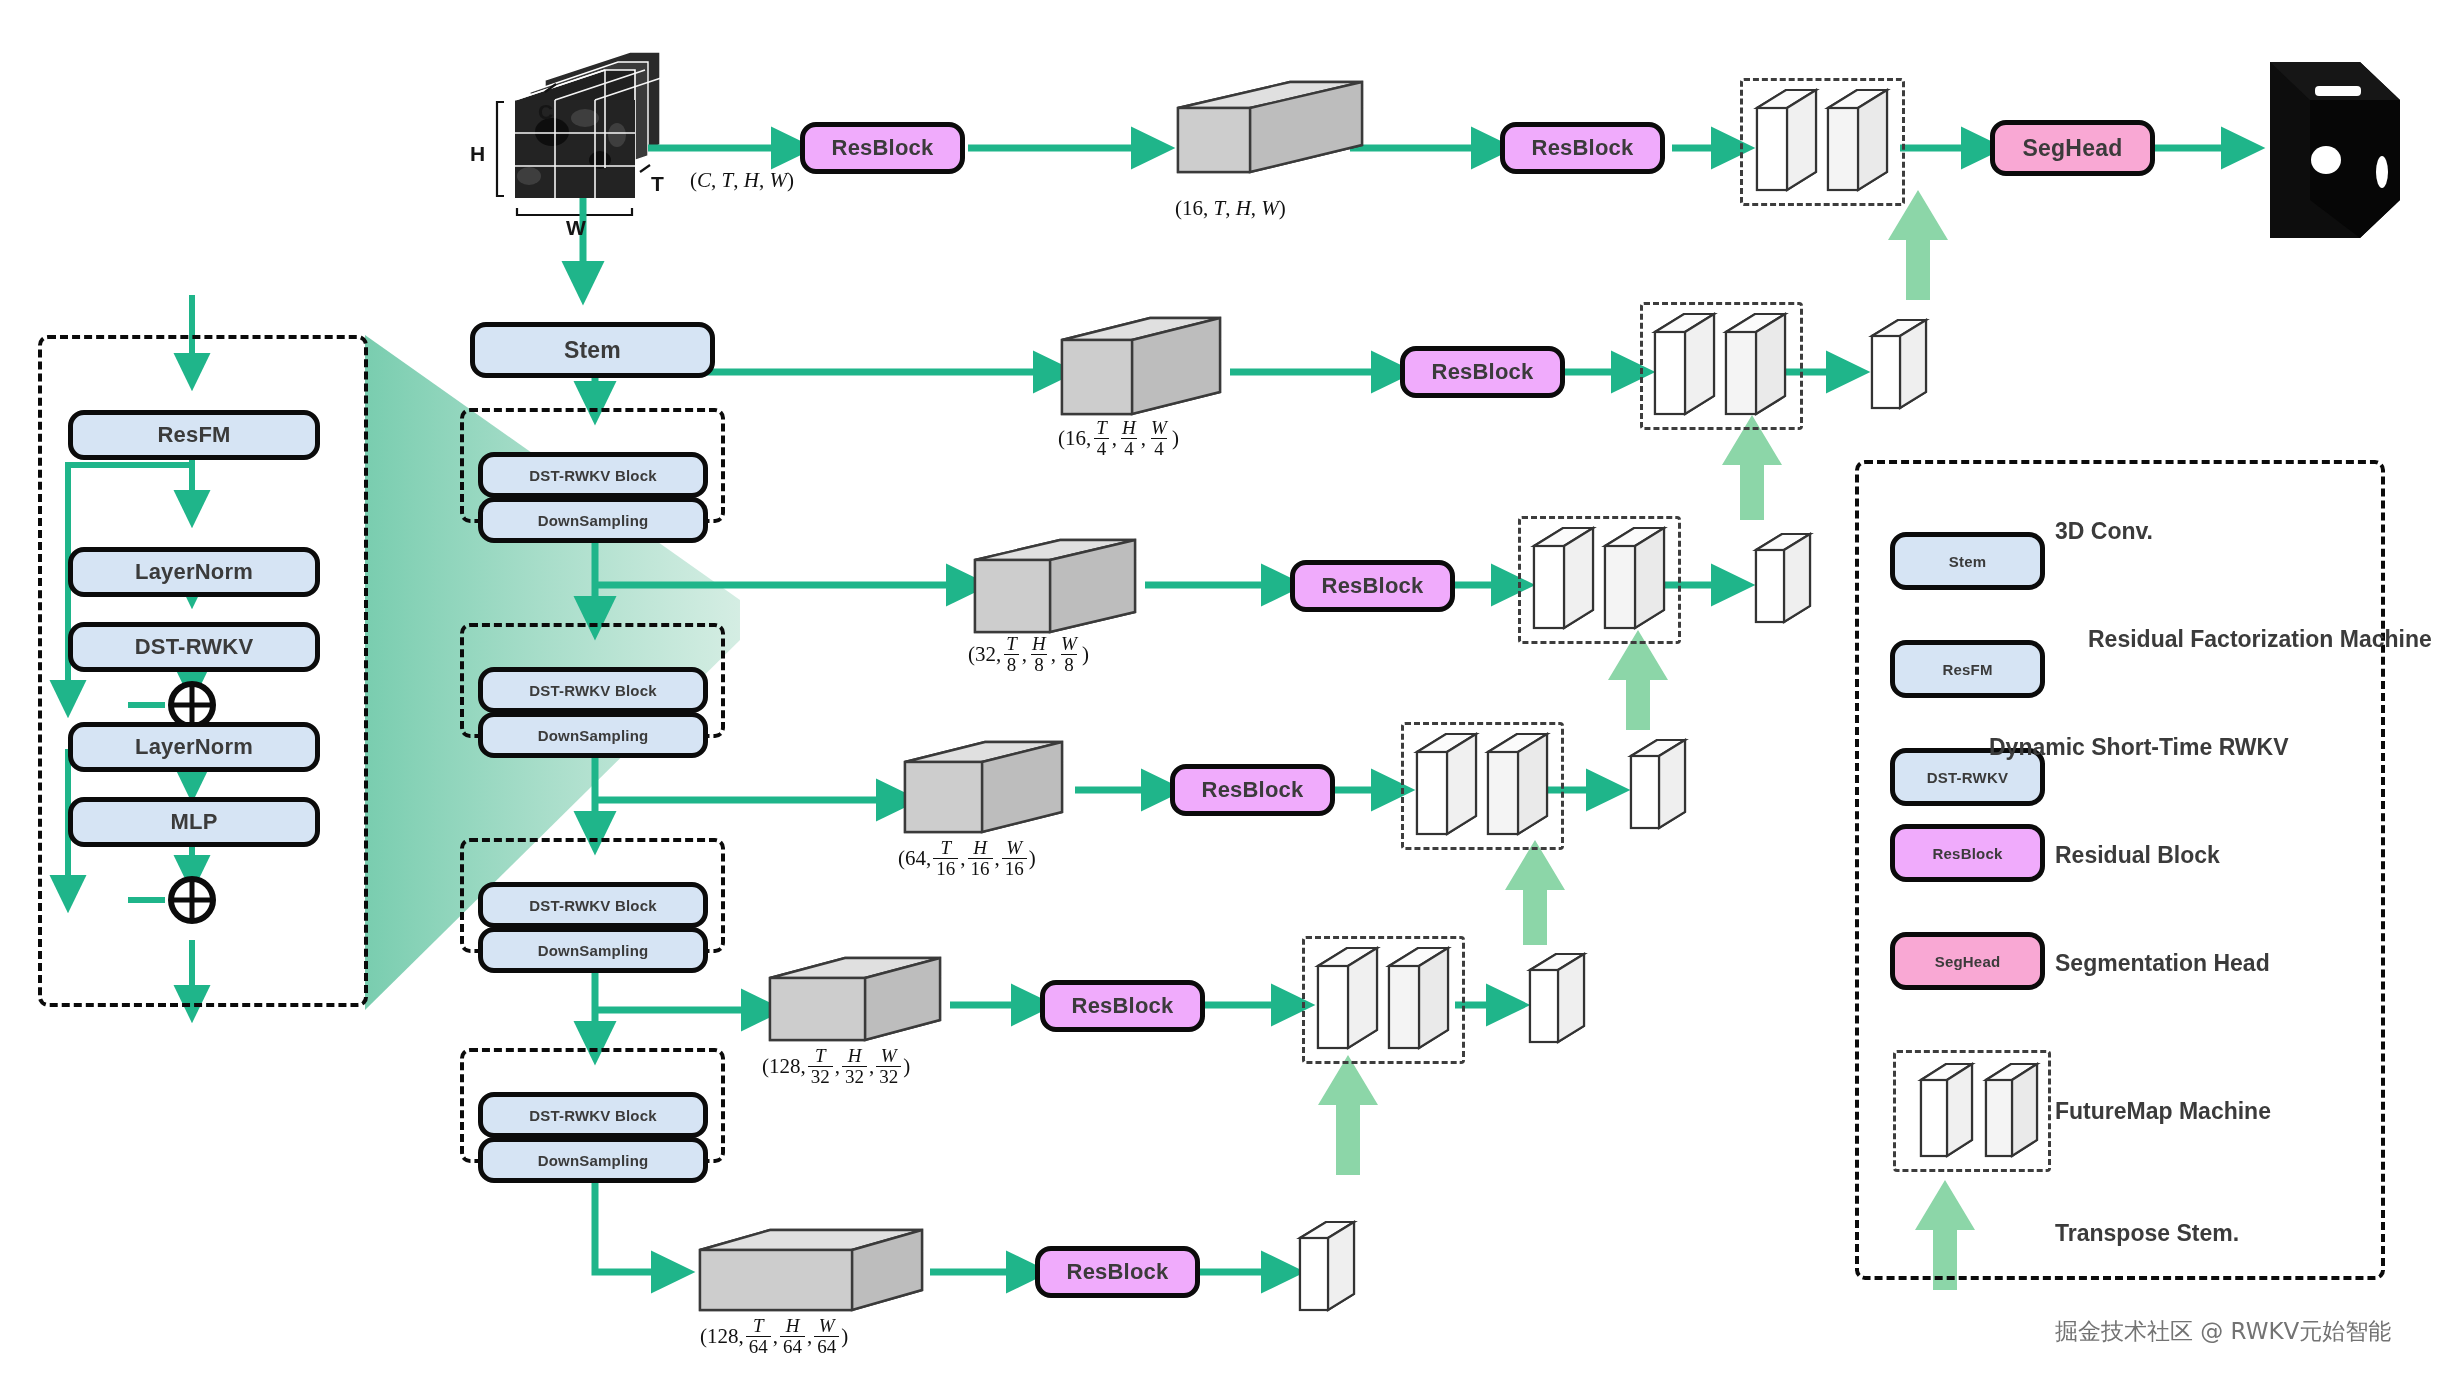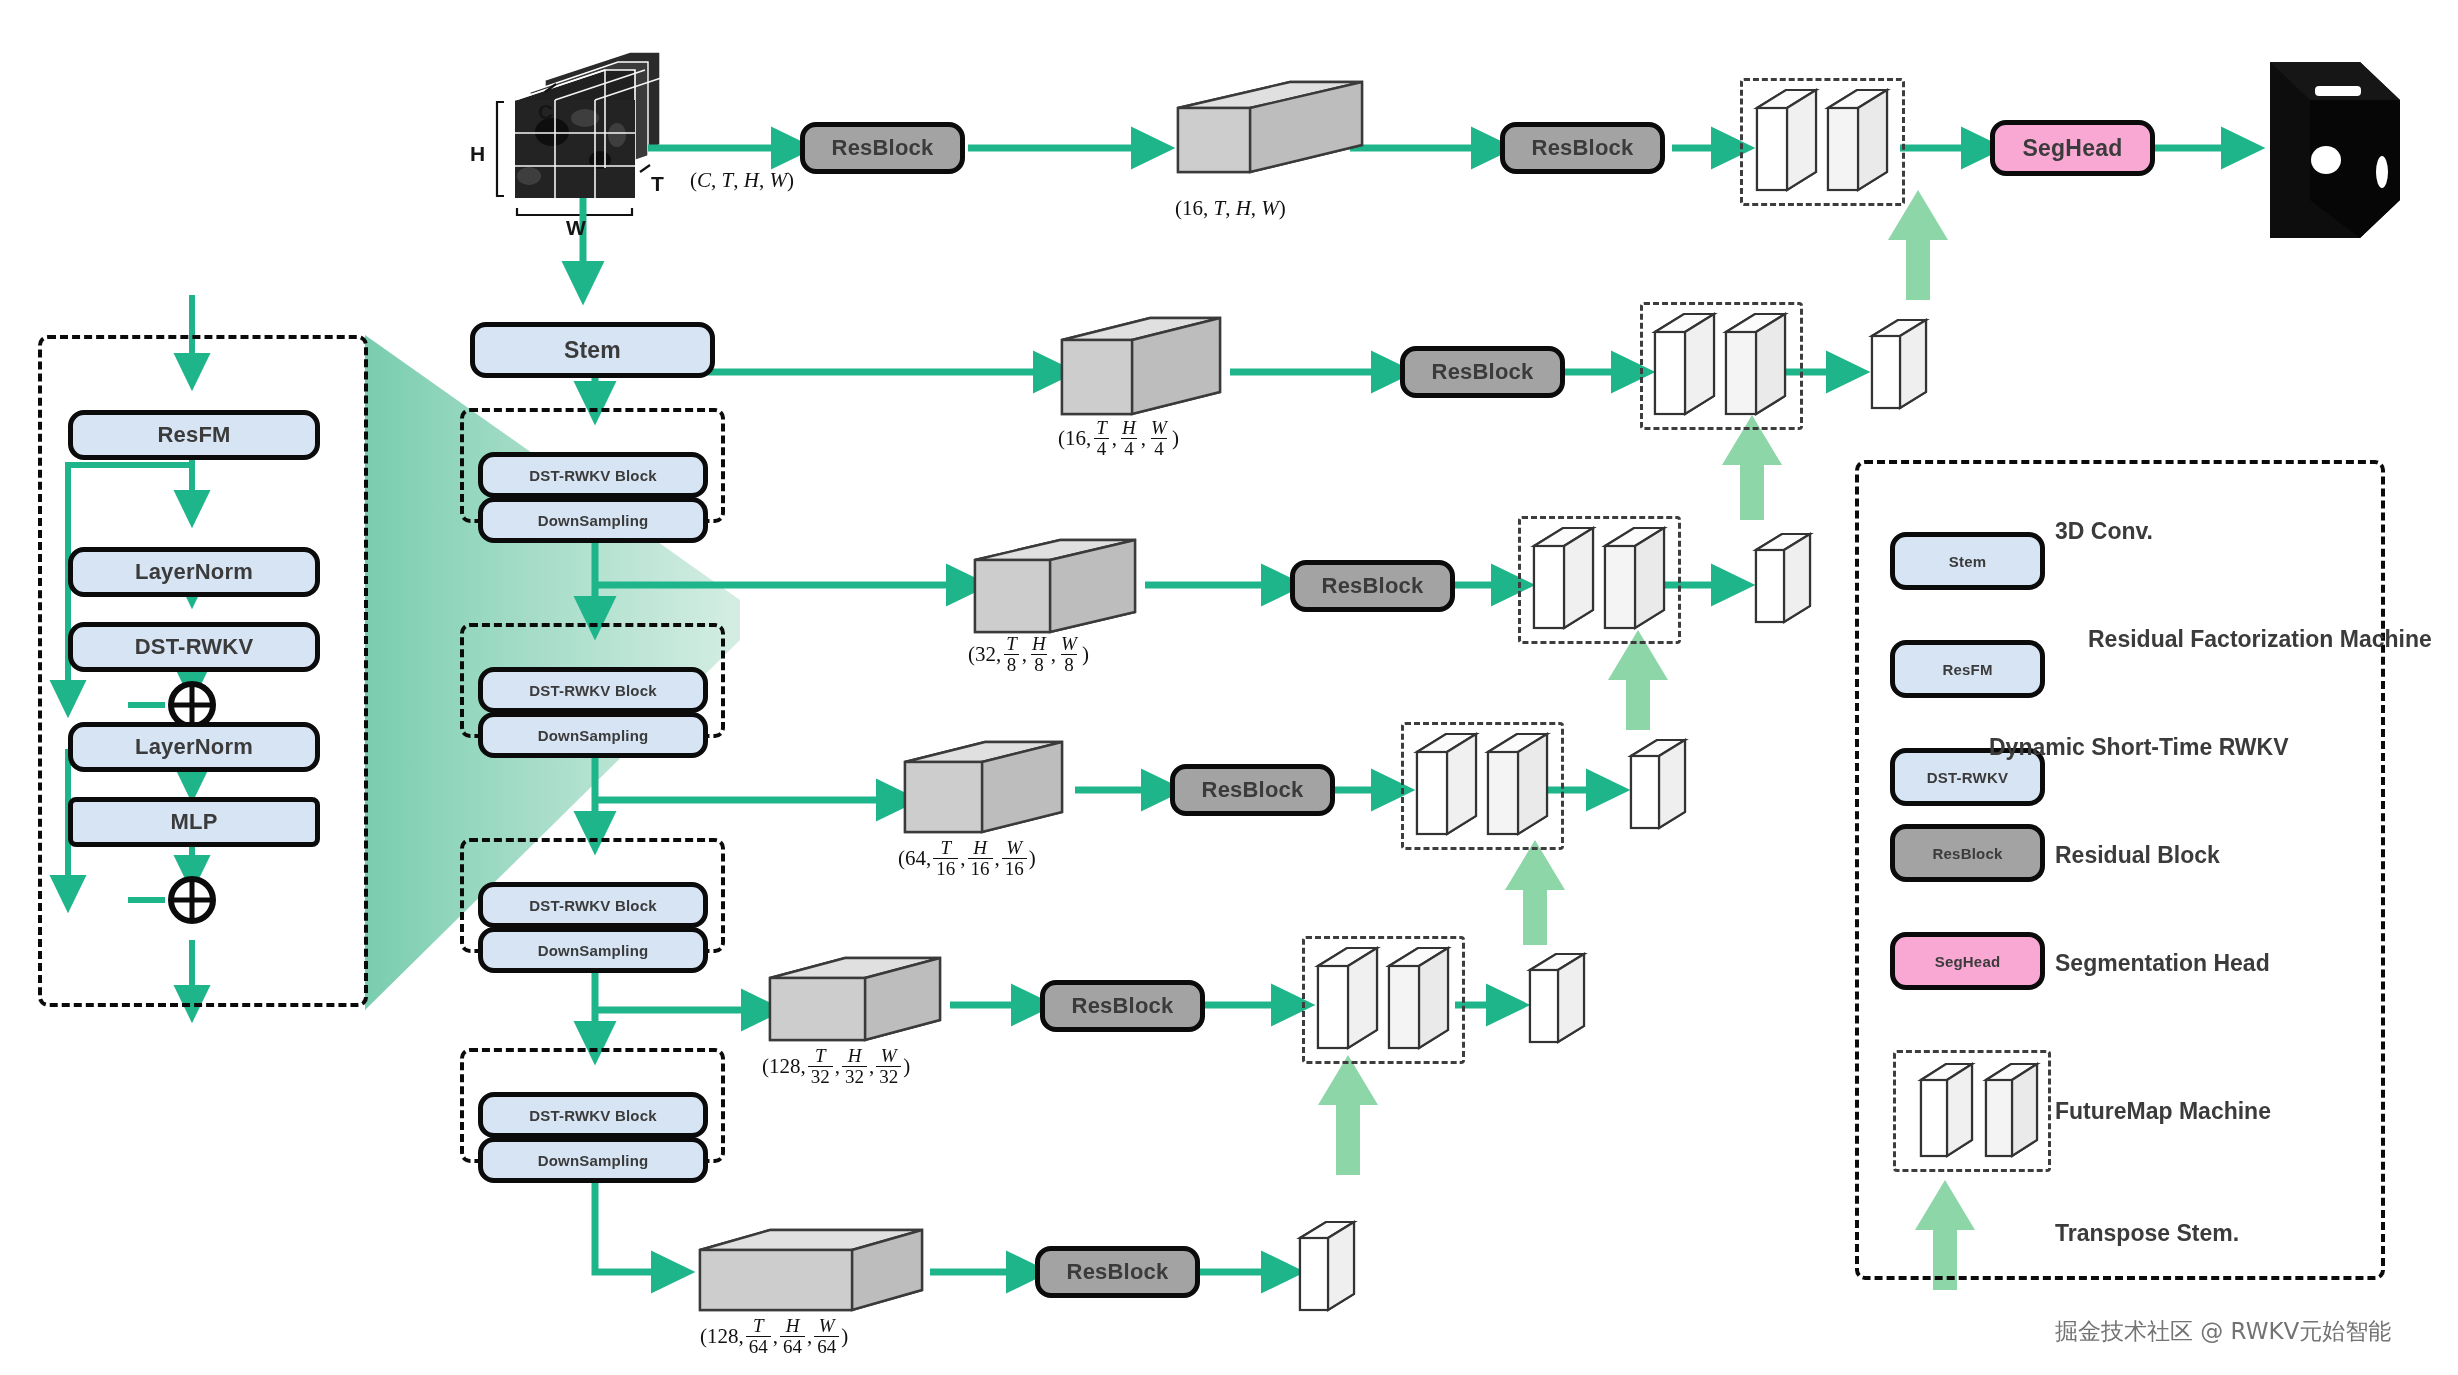--- a/index.html
+++ b/index.html
@@ -6,21 +6,21 @@
   body{width:2458px;height:1375px;position:relative;overflow:hidden;
        font-family:"Liberation Sans","DejaVu Sans",sans-serif;}
   #root{position:absolute;left:0;top:0;width:2458px;height:1375px;}
   svg.layer{position:absolute;left:0;top:0;width:2458px;height:1375px;pointer-events:none;}
 
   
   .node{position:absolute;box-sizing:border-box;display:flex;align-items:center;
         justify-content:center;border:5px solid #0b0b0b;border-radius:16px;
         color:#3b3b3b;font-weight:700;letter-spacing:.2px;white-space:nowrap;}
   .node.blue{background:#d6e4f4;margin-top:32px;}
-  .node.cream{background:#a3a3a3;text-align:right;}
+  .node.cream{background:#f0abfc;text-align:right;}
   .node.cyan{background:#f9a8d4;text-align:right;}
   .node.sm{font-size:15px;}
   .node.md{font-size:22px;}
   .node.lg{font-size:23px;}
 
   
   .dashbox{position:absolute;box-sizing:border-box;border:4px dashed #0b0b0b;border-radius:10px;background:transparent;}
   .dashbox.thin{border:3px dashed #3d3d3d;border-radius:4px;}
 
   
@@ -358,21 +358,21 @@
       <polygon points="1945,1180 1975,1230 1957,1230 1957,1290 1933,1290 1933,1230 1915,1230"></polygon>
     </g>
   </svg>
 
   <div class="dashbox" style="left:38px;top:335px;width:330px;height:672px;"></div>
 
   <div class="node blue md" style="left:68px;top:378px;width:252px;height:50px;">ResFM</div>
   <div class="node blue md" style="left:68px;top:515px;width:252px;height:50px;">LayerNorm</div>
   <div class="node blue md" style="left:68px;top:590px;width:252px;height:50px;">DST-RWKV</div>
   <div class="node blue md" style="left:68px;top:690px;width:252px;height:50px;">LayerNorm</div>
-  <div class="node blue md" style="left:68px;top:765px;width:252px;height:50px;border-radius:8px;">MLP</div>
+  <div class="node blue md" style="left:68px;top:765px;width:252px;height:50px;">MLP</div>
 
   <div class="axlabel" style="left:538px;top:100px;">C</div>
   <div class="axlabel" style="left:470px;top:142px;">H</div>
   <div class="axlabel" style="left:651px;top:172px;">T</div>
   <div class="axlabel" style="left:566px;top:216px;">W</div>
 
   <div class="node blue lg" style="left:470px;top:290px;width:245px;height:56px;">Stem</div>
 
   <div class="dashbox" style="left:460px;top:408px;width:265px;height:115px;"></div>
   <div class="node blue sm" style="left:478px;top:420px;width:230px;height:46px;">DST-RWKV Block</div>

